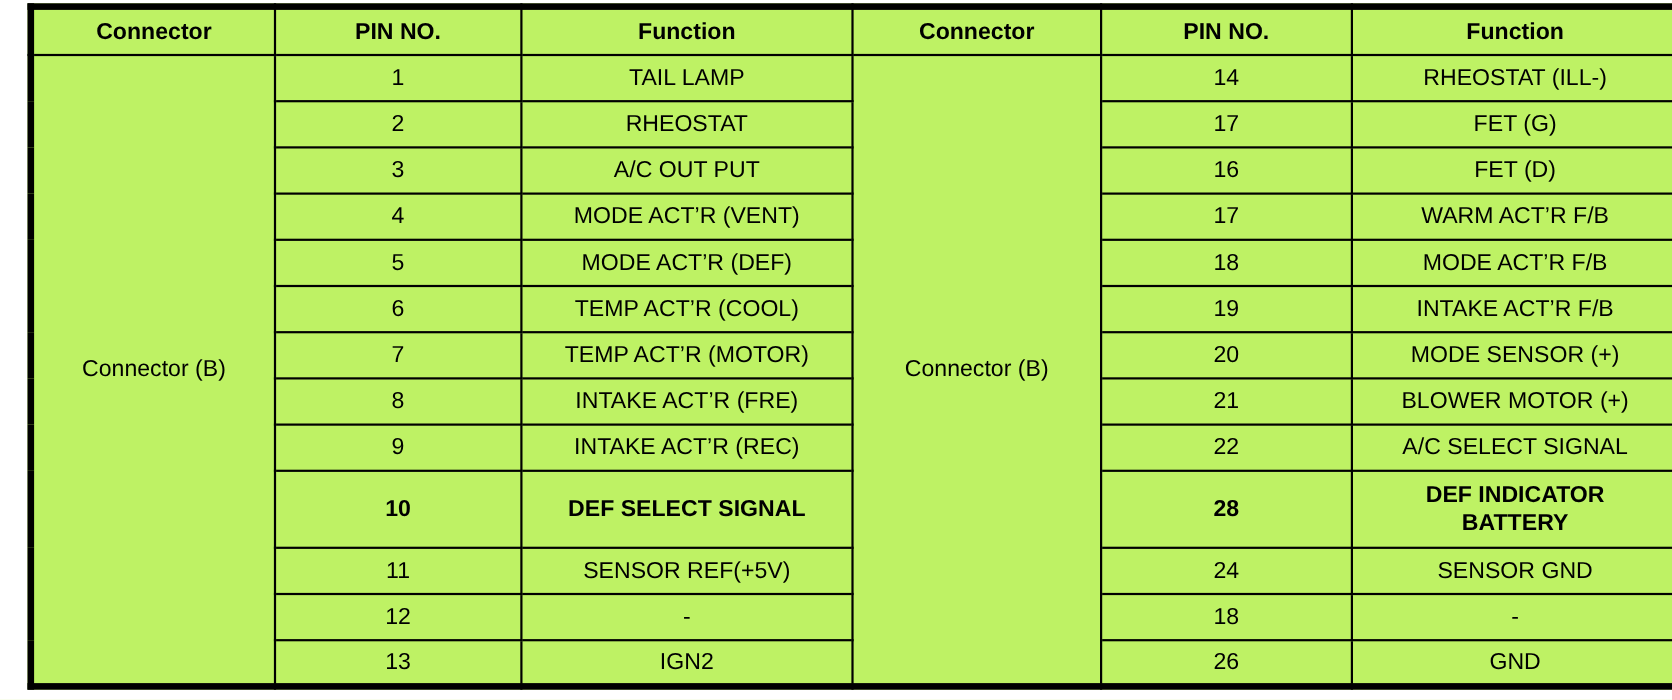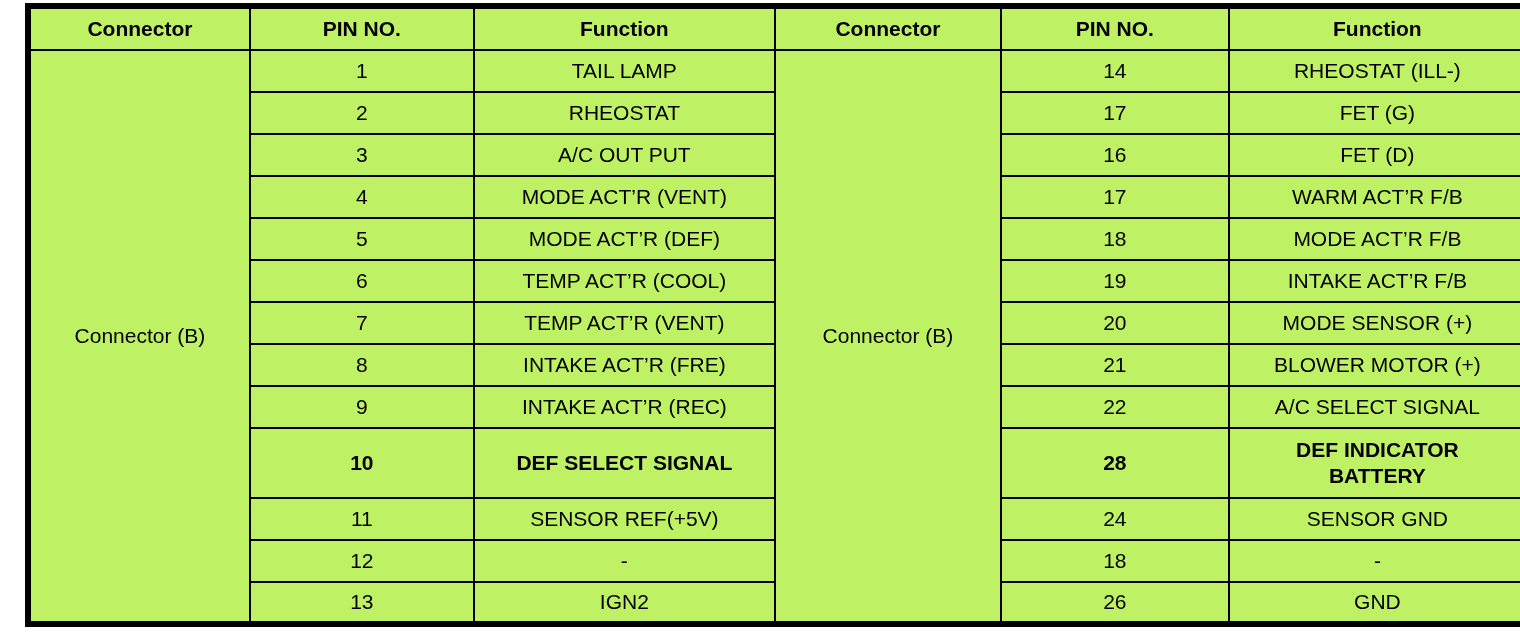--- a/index.html
+++ b/index.html
@@ -115,21 +115,21 @@
         <td>MODE ACT’R F/B</td>
       </tr>
       <tr class="data-row">
         <td>6</td>
         <td>TEMP ACT’R (COOL)</td>
         <td>19</td>
         <td>INTAKE ACT’R F/B</td>
       </tr>
       <tr class="data-row">
         <td>7</td>
-        <td>TEMP ACT’R (VENT)</td>
+        <td>TEMP ACT’R (MOTOR)</td>
         <td>20</td>
         <td>MODE SENSOR (+)</td>
       </tr>
       <tr class="data-row">
         <td>8</td>
         <td>INTAKE ACT’R (FRE)</td>
         <td>21</td>
         <td>BLOWER MOTOR (+)</td>
       </tr>
       <tr class="data-row">

